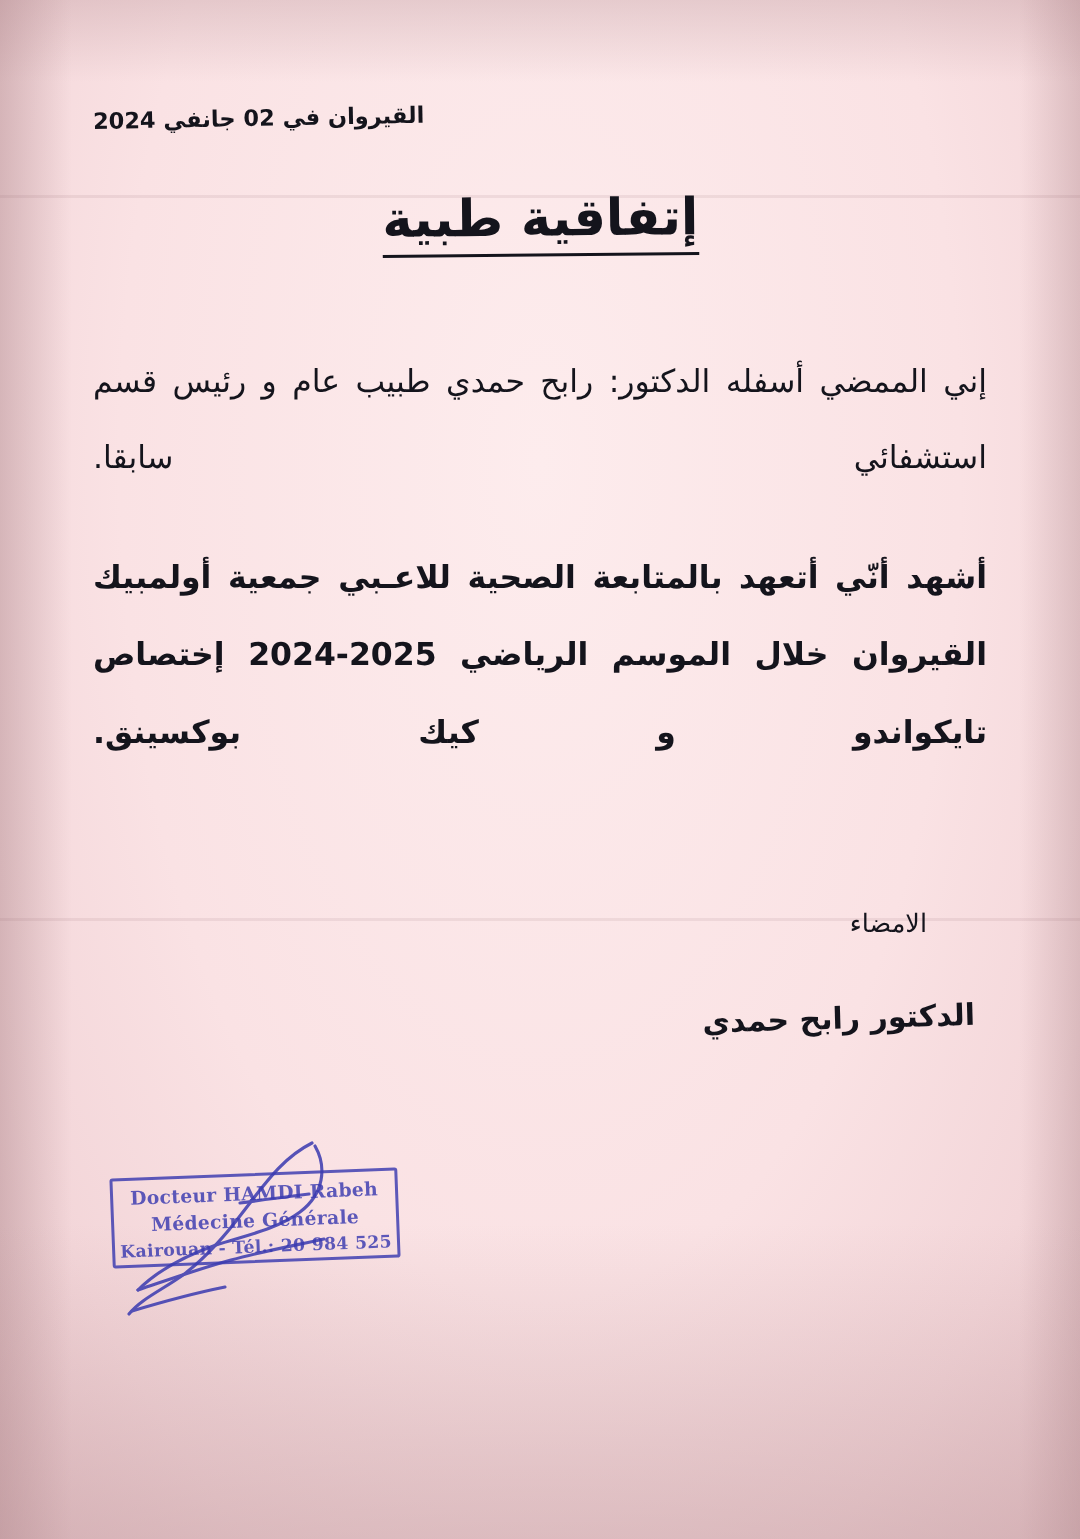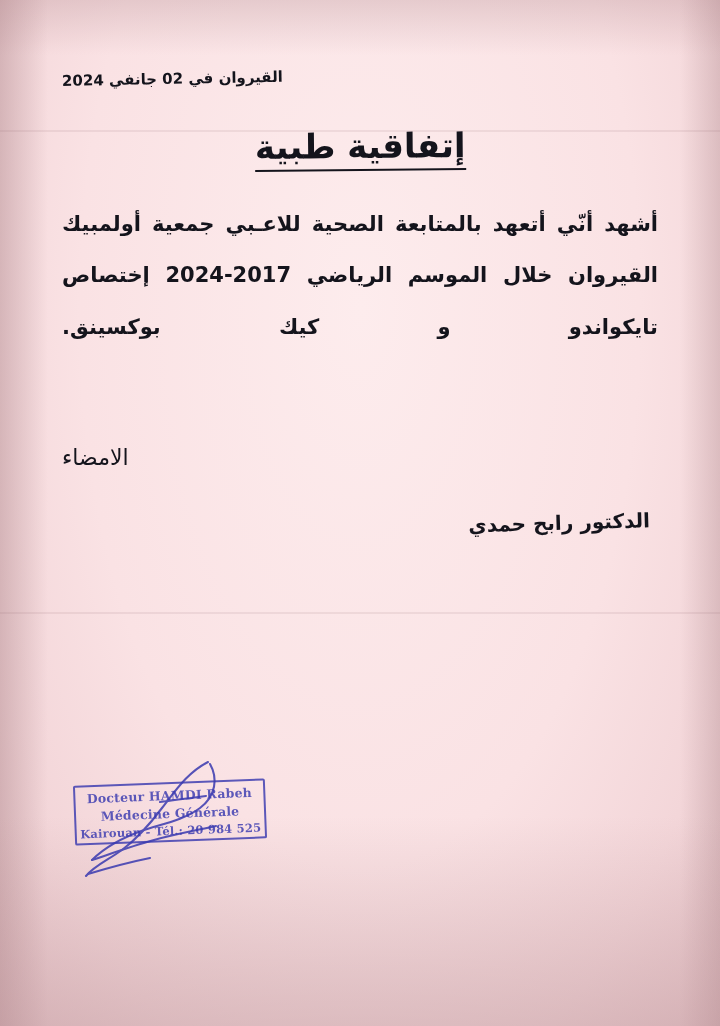--- a/index.html
+++ b/index.html
@@ -102,22 +102,22 @@
     text-align: justify;
     text-align-last: justify;
     font-weight: 500;
     word-spacing: 2px;
   }
   .para.p1 { margin-top: 58px; }
   .para.p2 { margin-top: 28px; font-weight: 700; }
 
   .sign-label {
     margin-top: 92px;
-    text-align: left;
-    font-size: 22px;
+    text-align: right;
+    font-size: 17px;
     font-weight: 500;
     padding-right: 40px;
   }
 
   .doctor-name {
     margin-top: 38px;
     text-align: right;
     padding-right: 8px;
     font-size: 20px;
     font-weight: 700;
@@ -174,22 +174,23 @@
   <div class="crease" style="top:612px"></div>
 
   <div class="content">
 
     <div class="date-line">القيروان في 02 جانفي 2024</div>
 
     <div class="title-wrap">
       <span class="title">إتفاقية طبية</span>
     </div>
 
-
-    <p class="para p2">أشهد أنّي أتعهد بالمتابعة الصحية للاعـبي جمعية أولمبيك القيروان خلال الموسم الرياضي 2017-2024 إختصاص تايكواندو و كيك بوكسينق.</p>
+    <p class="para p1">إني الممضي أسفله الدكتور: رابح حمدي طبيب عام و رئيس قسم استشفائي سابقا.</p>
+
+    <p class="para p2">أشهد أنّي أتعهد بالمتابعة الصحية للاعـبي جمعية أولمبيك القيروان خلال الموسم الرياضي 2025-2024 إختصاص تايكواندو و كيك بوكسينق.</p>
 
     <div class="sign-label">الامضاء</div>
 
     <div class="doctor-name">الدكتور رابح حمدي</div>
   </div>
 
   <svg class="signature" viewBox="0 0 300 160">
     <g fill="none" stroke="#3a3ab0" stroke-width="2.1" stroke-linecap="round" opacity="0.85">
       <path d="M150 20 C 130 30, 118 48, 104 66 C 92 82, 80 96, 64 108 C 50 118, 36 124, 28 134"></path>
       <path d="M152 22 C 160 36, 158 54, 142 66 C 126 78, 104 82, 86 88 C 66 95, 48 104, 34 118"></path>

